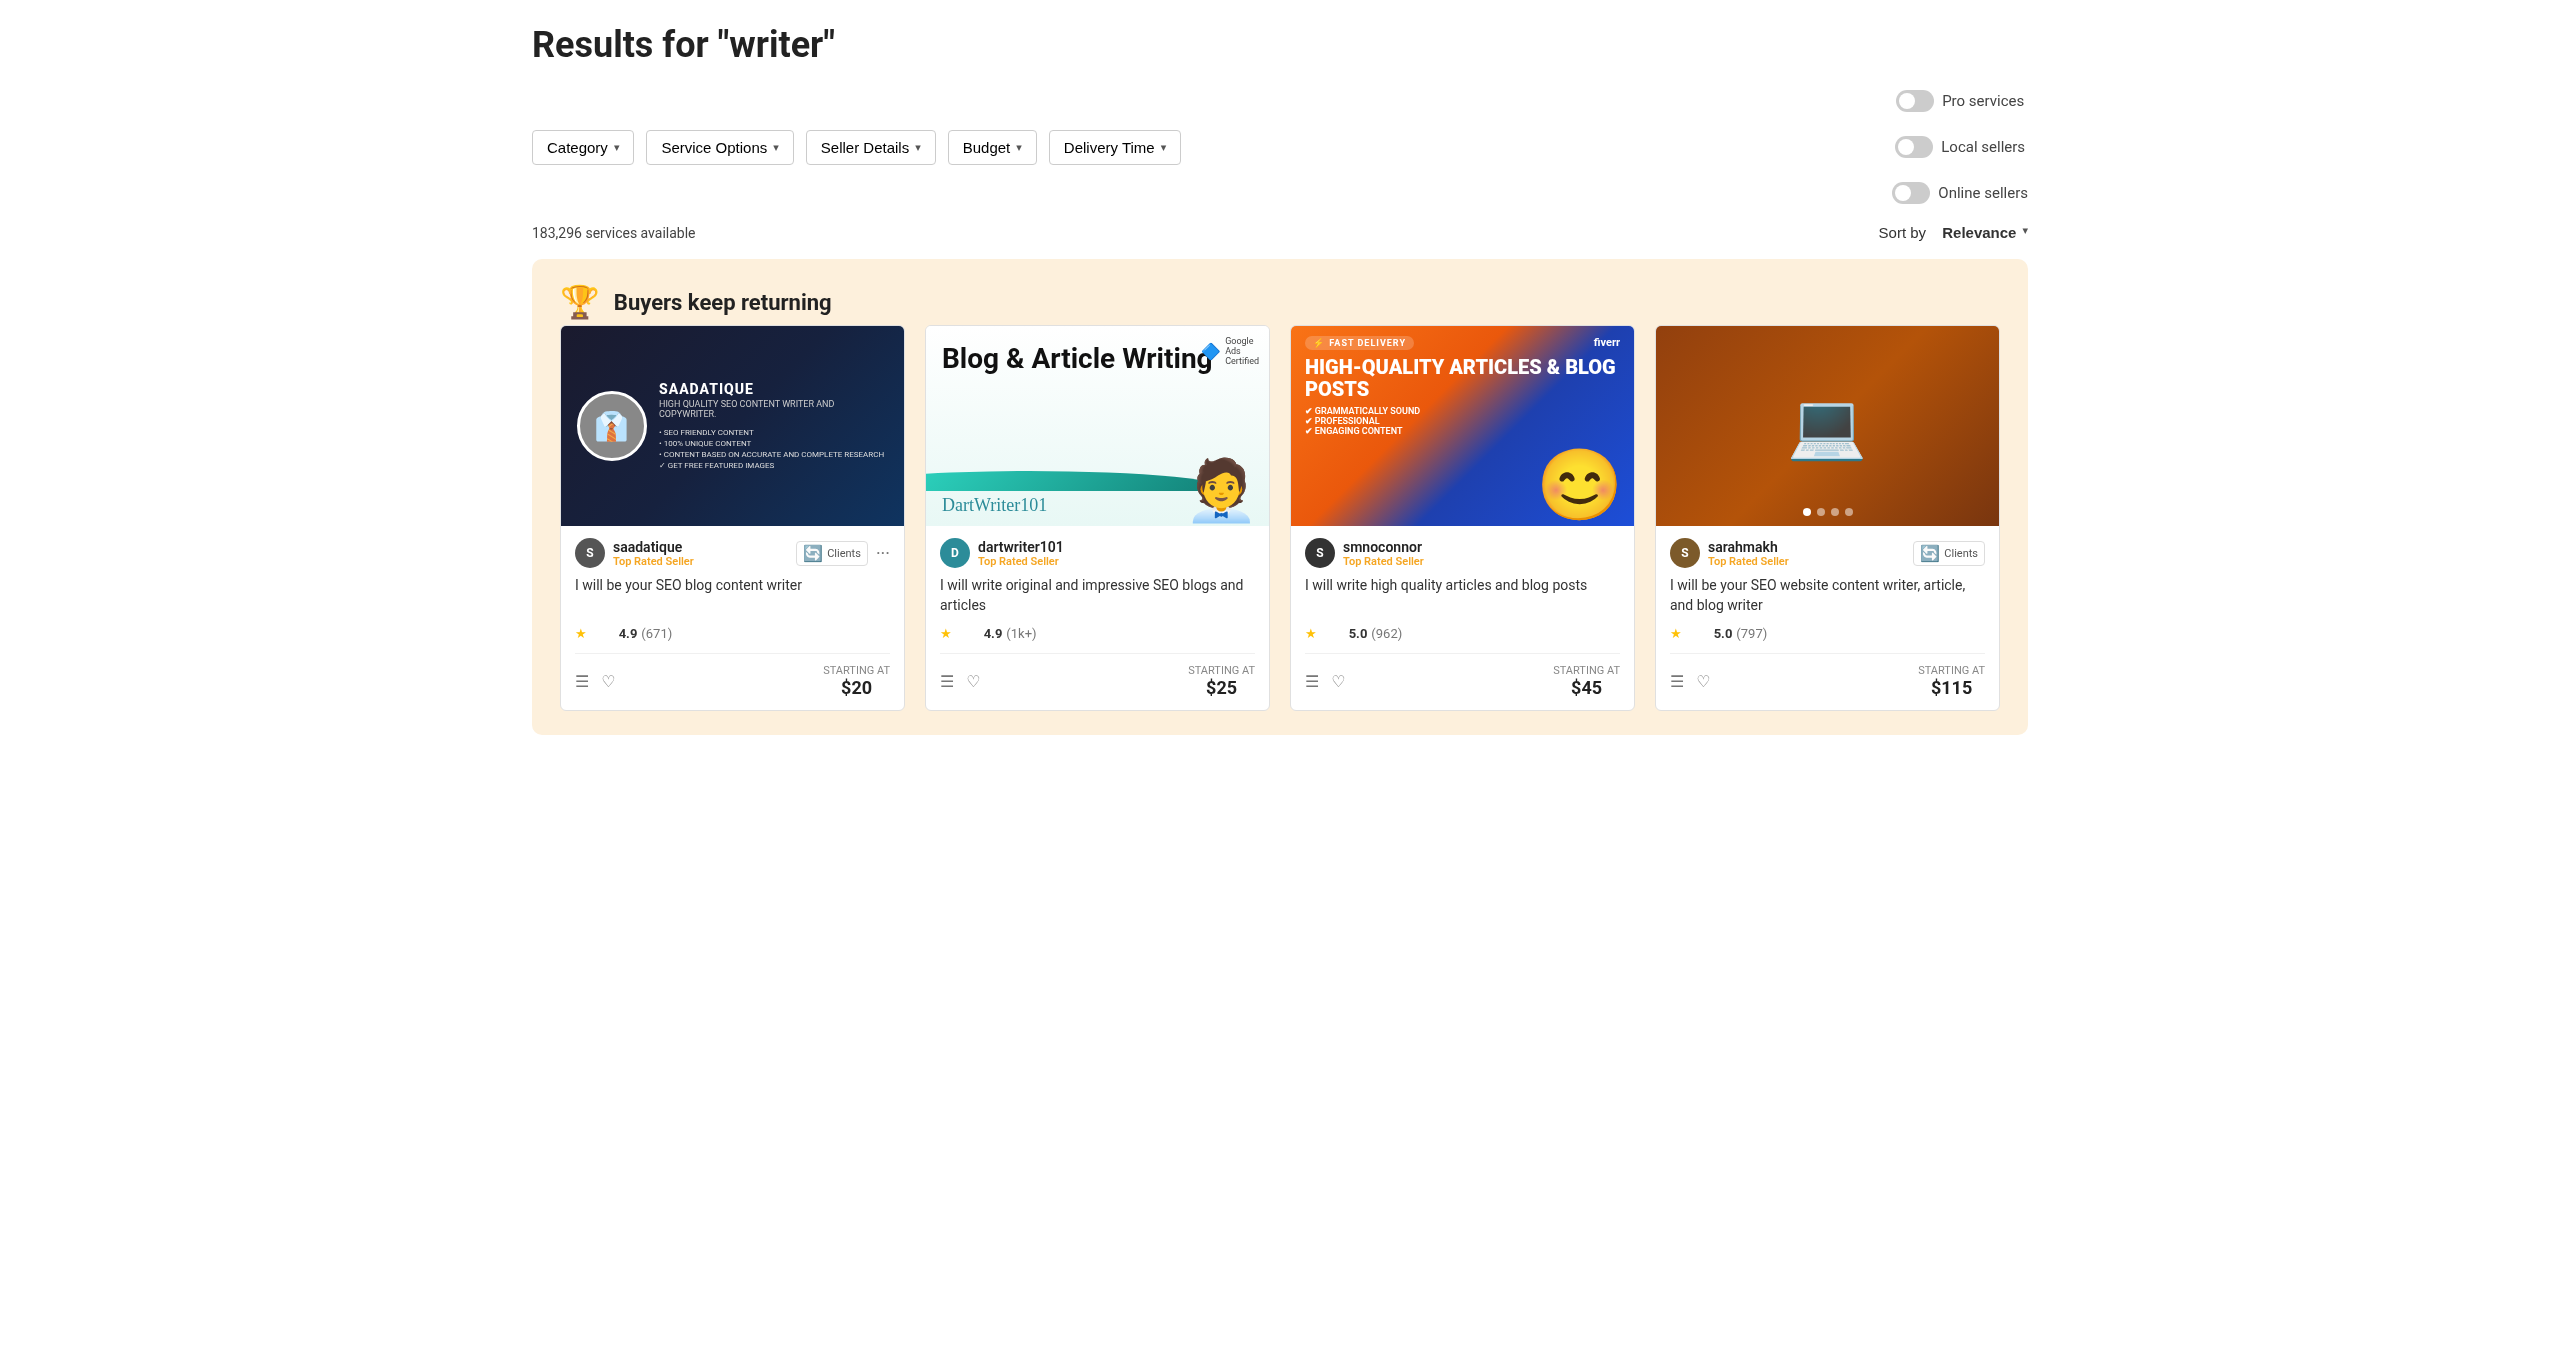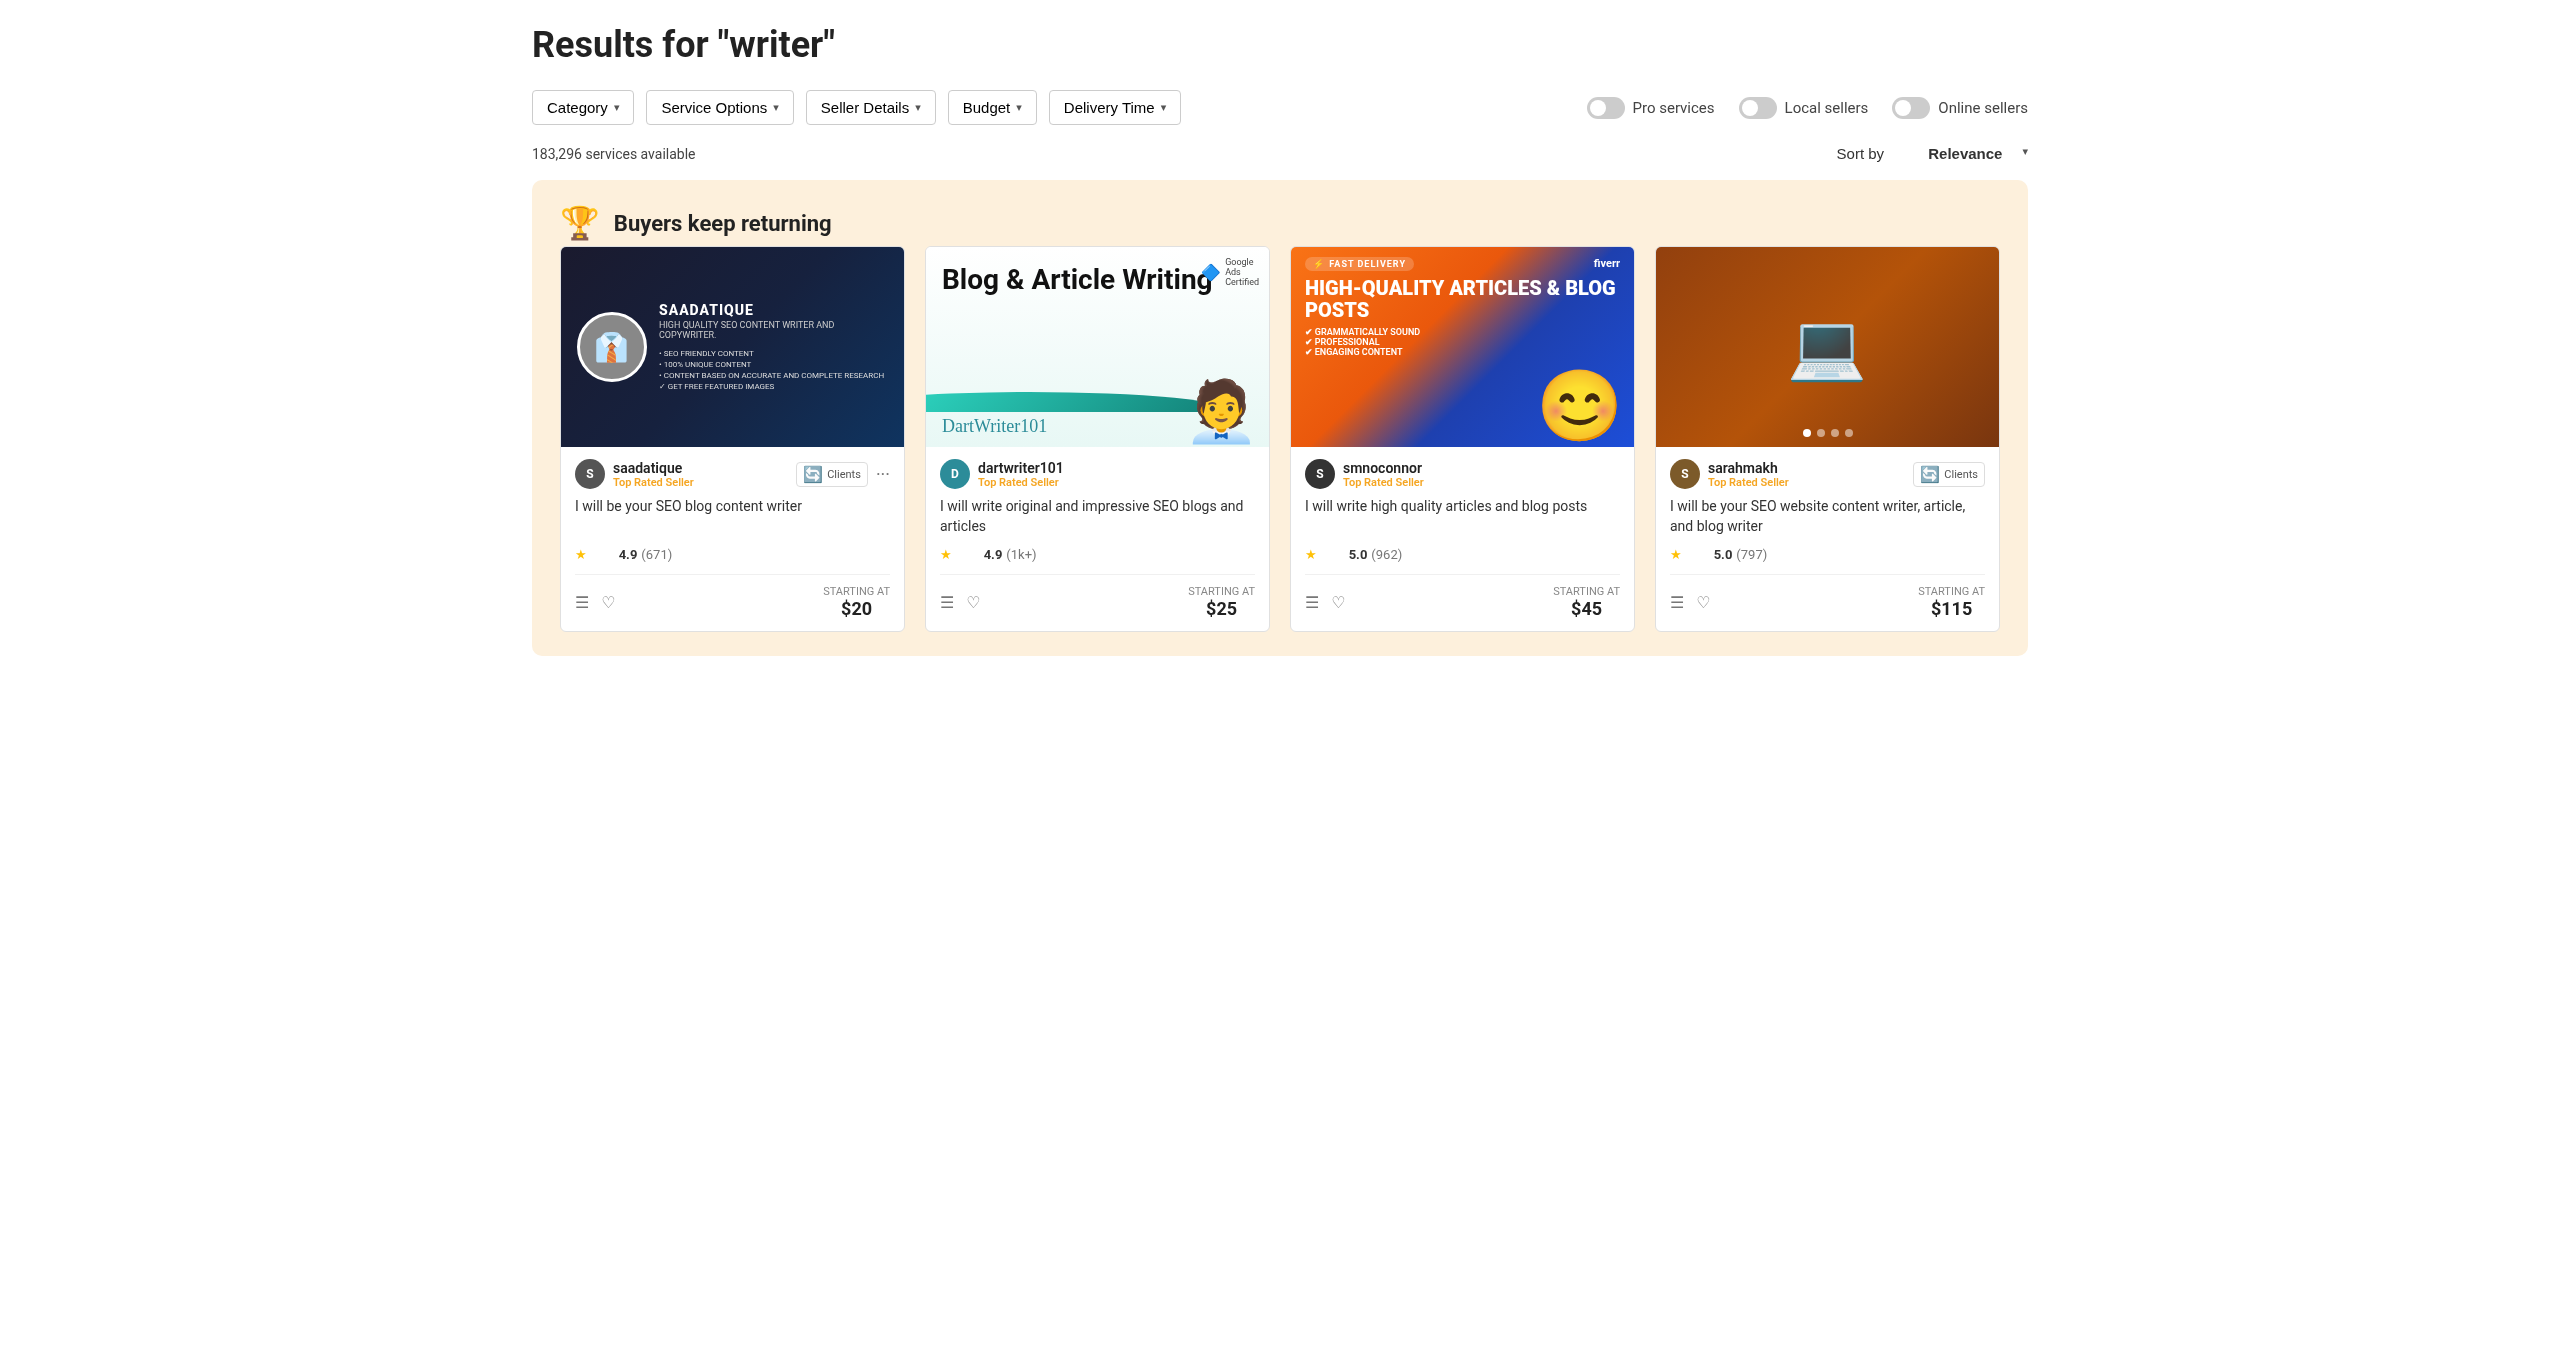--- a/index.html
+++ b/index.html
@@ -13,39 +13,39 @@
 
     .filter-btn {
       display: flex; align-items: center; gap: 6px;
       border: 1.5px solid #ccc; border-radius: 4px;
       padding: 8px 14px; font-size: 15px; font-weight: 500;
       background: #fff; cursor: pointer;
       white-space: nowrap;
     }
     .chevron { font-size: 11px; color: #555; }
 
-    .toggles-group { display: flex; align-items: center; gap: 24px; margin-left: auto; }
+    .toggles-group { display: flex; align-items: center; gap: 24px; margin-left: auto; flex-direction: column; }
     .toggle-item { display: flex; align-items: center; gap: 8px; font-size: 15px; color: #444; }
     .toggle-switch {
       width: 38px; height: 22px; background: #ccc; border-radius: 11px;
       position: relative; cursor: pointer; transition: background 0.2s;
     }
     .toggle-knob {
       position: absolute; top: 3px; left: 3px;
       width: 16px; height: 16px; background: #fff; border-radius: 50%;
       transition: left 0.2s;
     }
 
     .results-row {
       display: flex; align-items: center; justify-content: space-between;
       margin-bottom: 18px;
     }
     .results-count { font-size: 14px; color: #444; }
     .sort-btn {
-      display: flex; align-items: flex-start; gap: 20px;
+      display: flex; align-items: flex-start; gap: 6px;
       font-size: 15px; color: #333; cursor: pointer;
       border: none; background: none;
     }
     .sort-btn .sort-label { font-weight: 400; }
     .sort-btn .sort-value { font-weight: 700; }
 
     .promo-banner {
       background: #fdf0dc; border-radius: 10px;
       padding: 24px 28px; margin-bottom: 0;
     }

